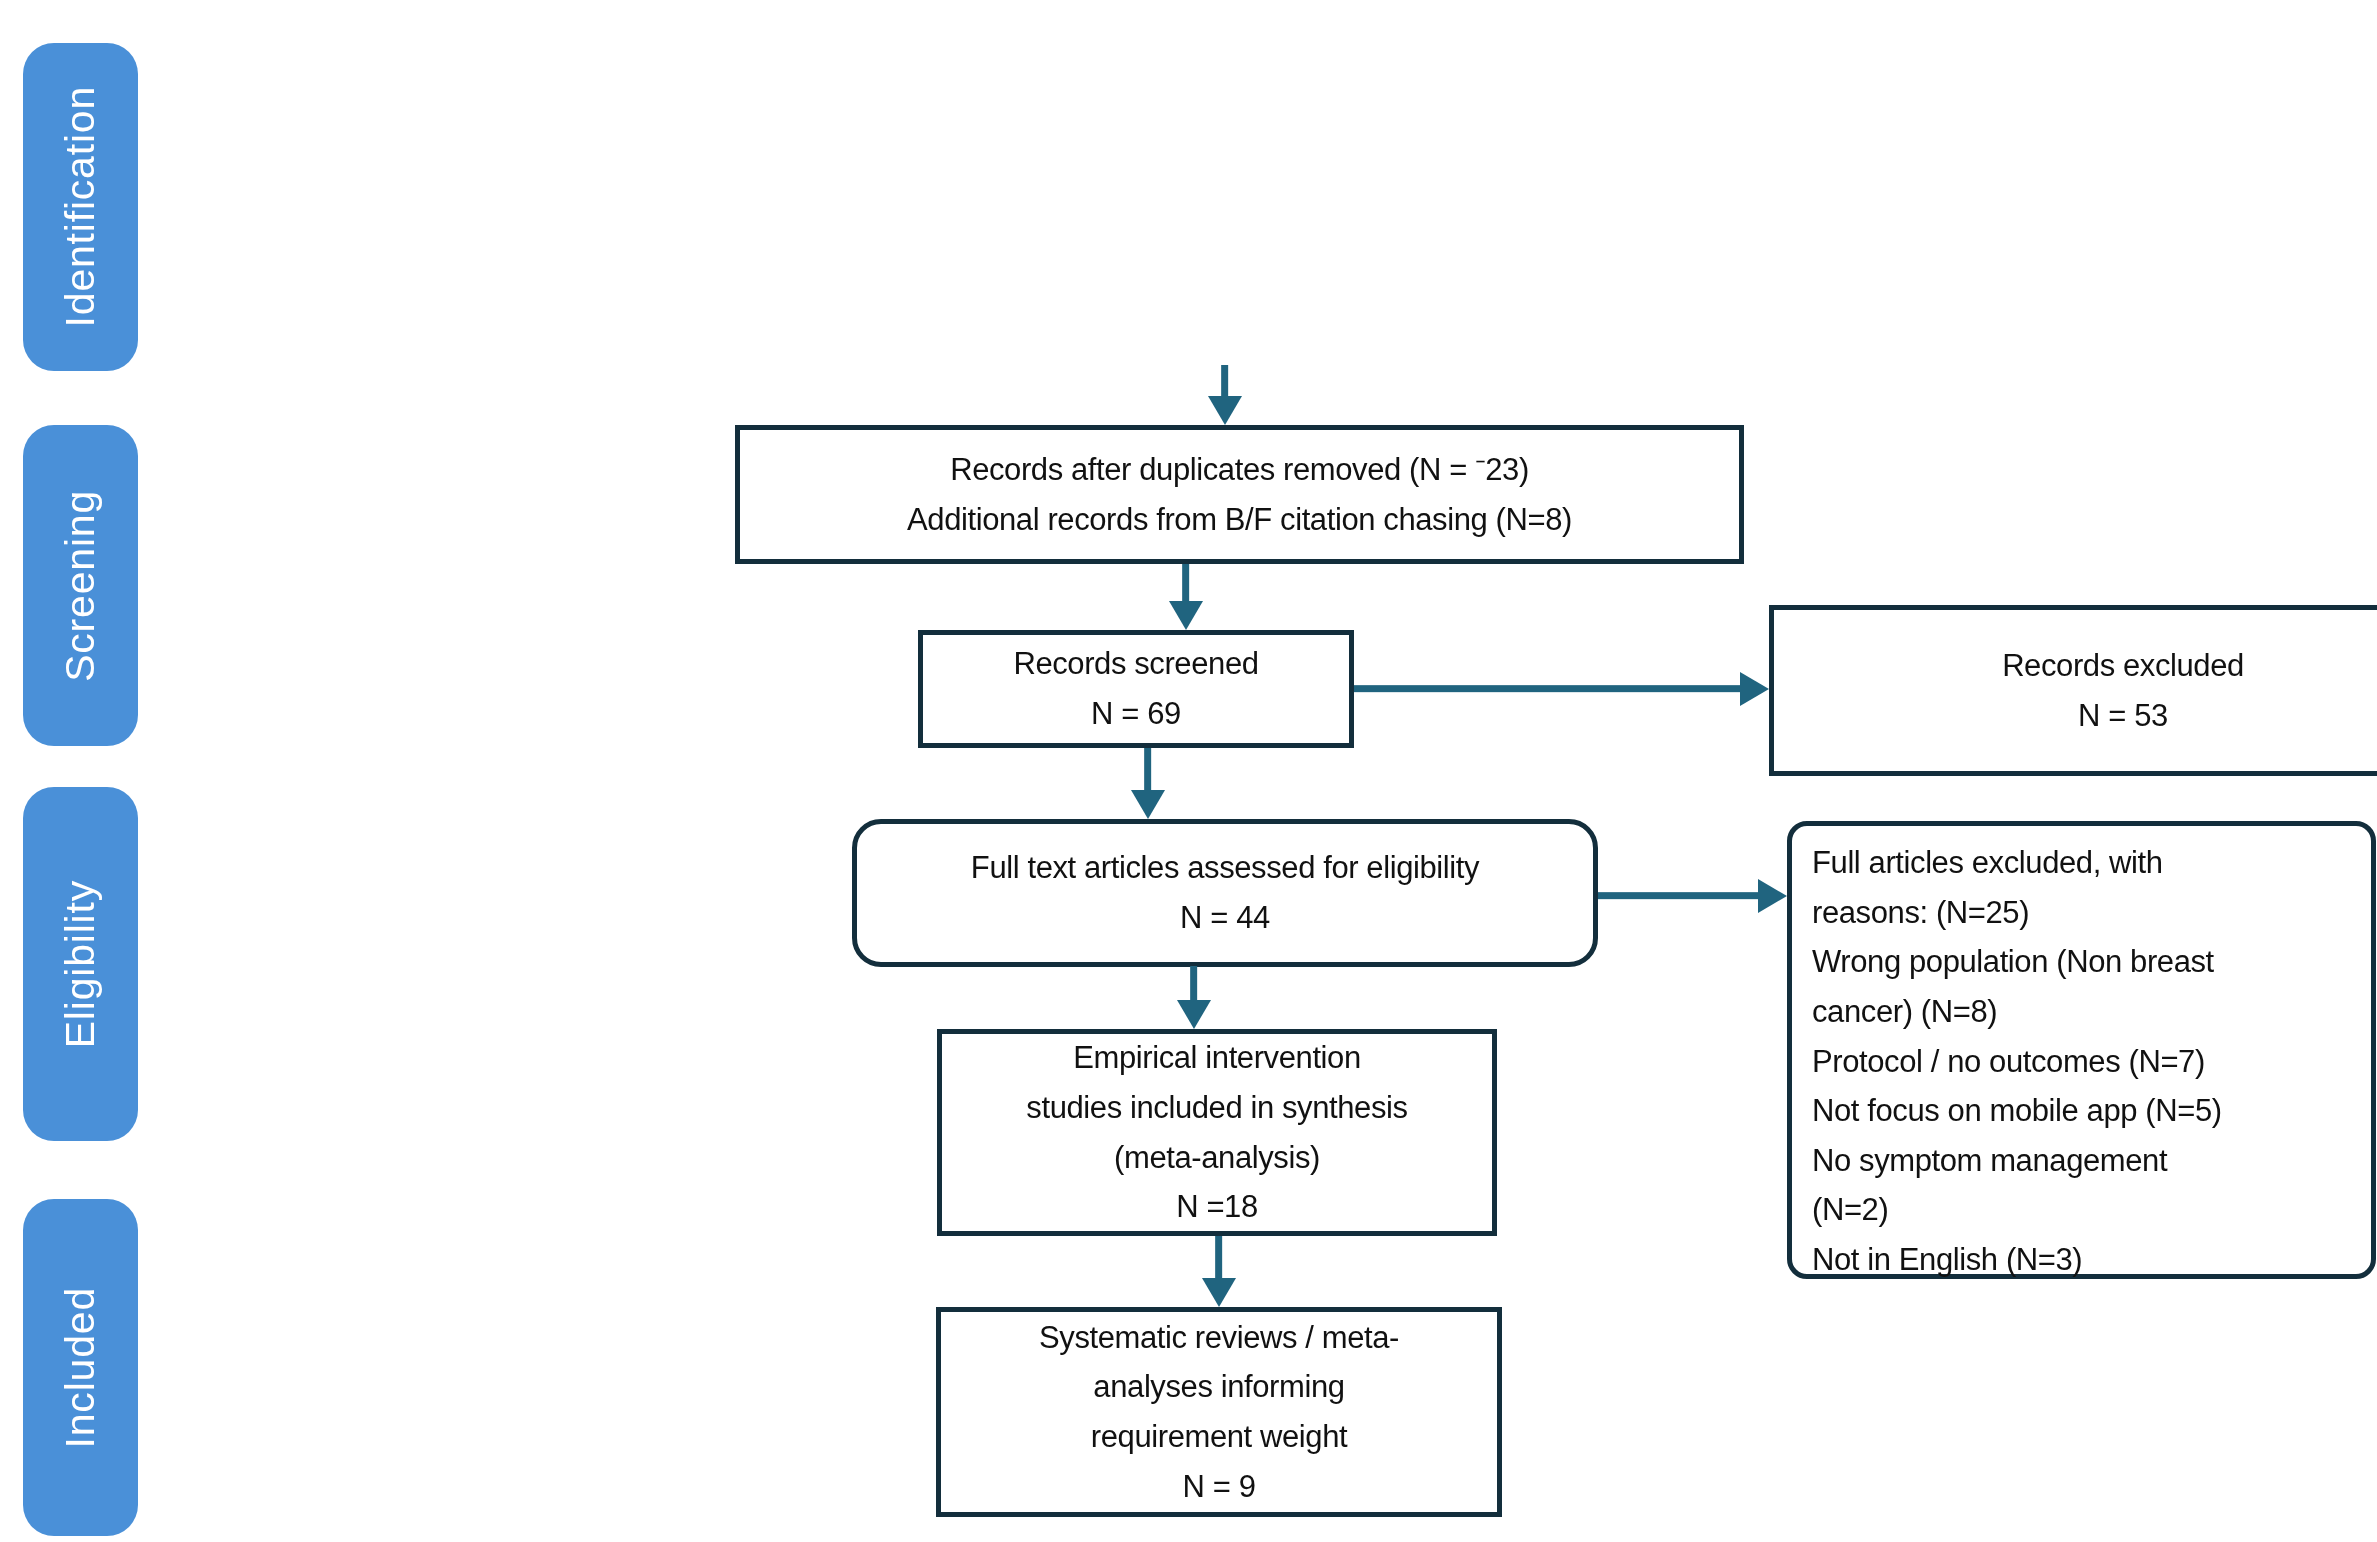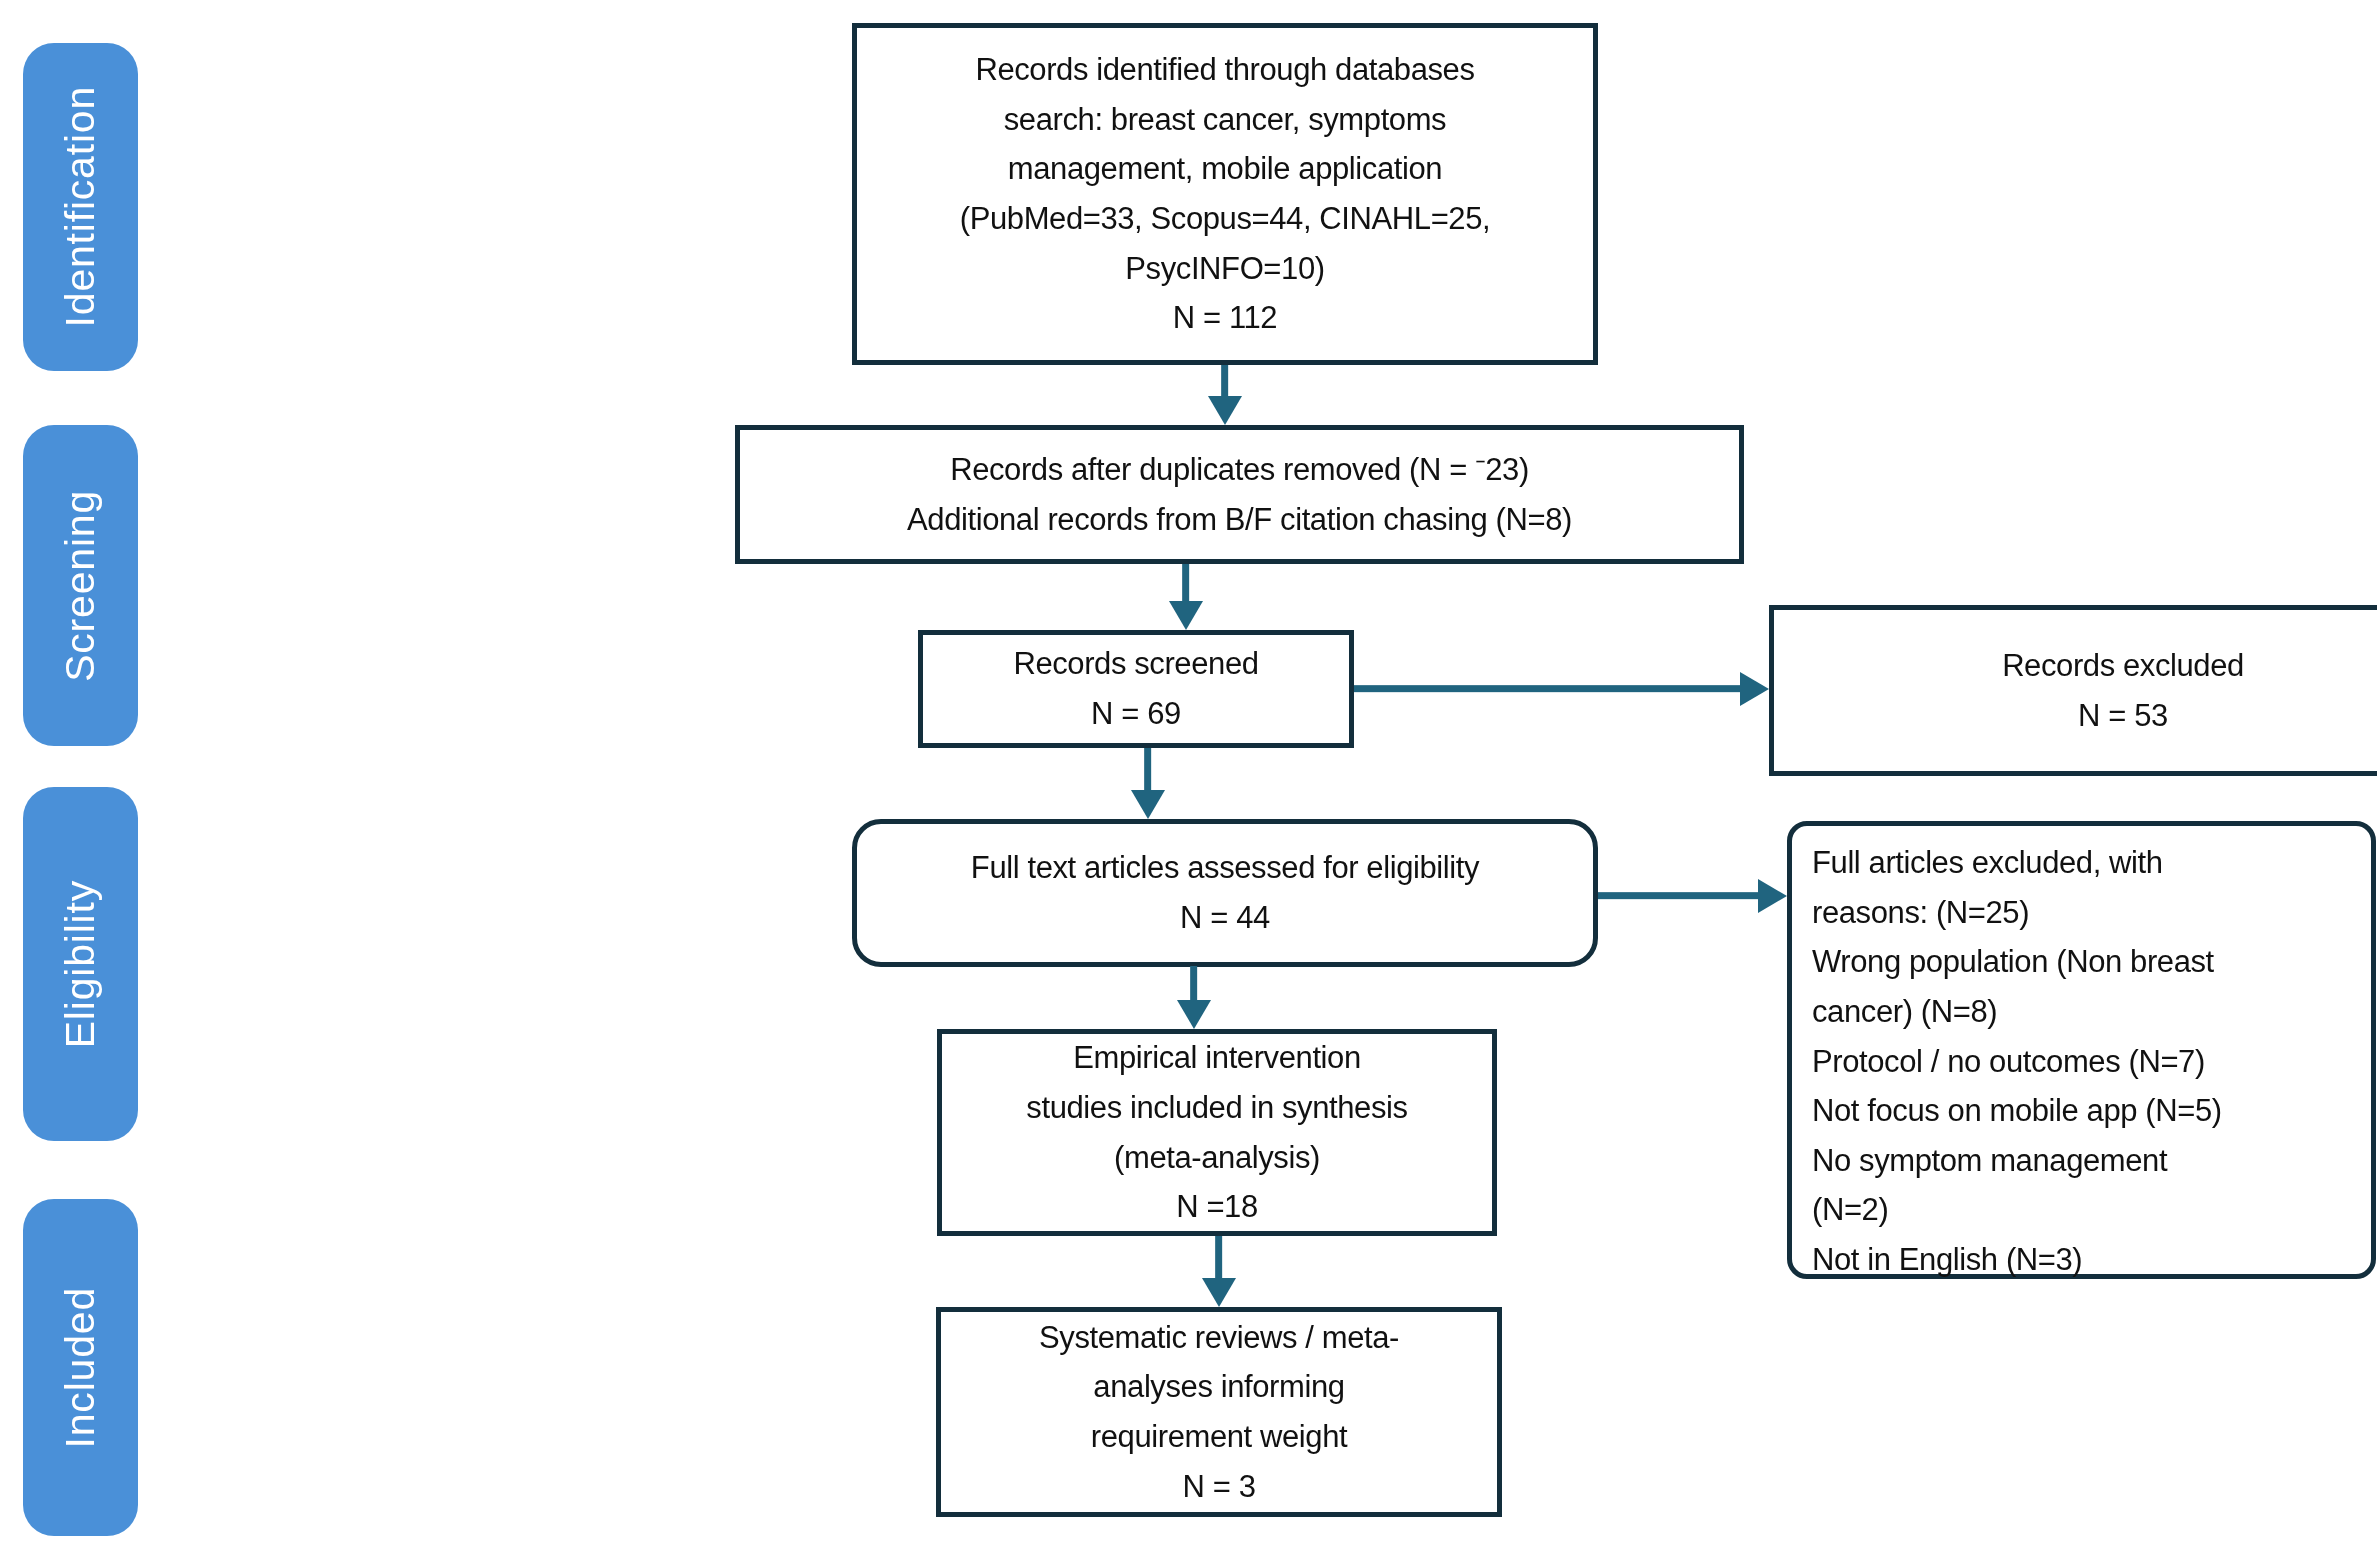--- a/index.html
+++ b/index.html
@@ -119,26 +119,20 @@
   <div class="stage" id="stage-screening">
     <span>Screening</span>
   </div>
   <div class="stage" id="stage-eligibility">
     <span>Eligibility</span>
   </div>
   <div class="stage" id="stage-included">
     <span>Included</span>
   </div>
 
-  <div class="fbox" id="box-identified">Records identified through databases
-search: breast cancer, symptoms
-management, mobile application
-(PubMed=33, Scopus=44, CINAHL=25,
-PsycINFO=10)
-N = 112</div>
   <div class="fbox" id="box-dedup">Records after duplicates removed (N = ⁻23)
 Additional records from B/F citation chasing (N=8)</div>
   <div class="fbox" id="box-screened">Records screened
 N = 69</div>
   <div class="fbox" id="box-excluded">Records excluded
 N = 53</div>
   <div class="fbox" id="box-fulltext">Full text articles assessed for eligibility
 N = 44</div>
   <div class="fbox left-align" id="box-reasons">Full articles excluded, with
 reasons: (N=25)
@@ -149,21 +143,21 @@
 No symptom management
 (N=2)
 Not in English (N=3)</div>
   <div class="fbox" id="box-synthesis">Empirical intervention
 studies included in synthesis
 (meta-analysis)
 N =18</div>
   <div class="fbox" id="box-reviews">Systematic reviews / meta-
 analyses informing
 requirement weight
-N = 3</div>
+N = 9</div>
 
   <div class="arrow-v" id="arrow-identified-to-dedup">
     <div class="shaft"></div>
     <div class="head"></div>
   </div>
   <div class="arrow-v" id="arrow-dedup-to-screened">
     <div class="shaft"></div>
     <div class="head"></div>
   </div>
   <div class="arrow-v" id="arrow-screened-to-fulltext">

